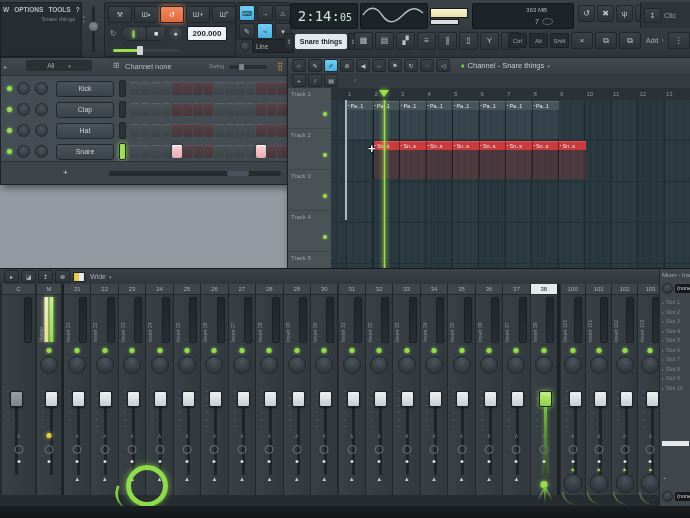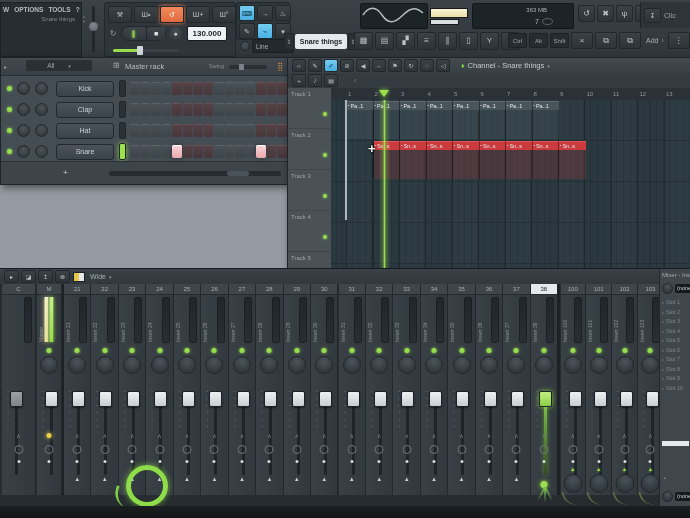--- a/index.html
+++ b/index.html
@@ -262,21 +262,21 @@
           <span class="ib">Ш+</span>
           <span class="ib">Ш°</span>
         </div>
       <div id="transport-row">
         <span id="loop-btn">↻</span>
         <div id="play-group">
           <div id="play-btn">∥</div>
           <div id="stop-btn">■</div>
         </div>
         <div id="rec-btn">●</div>
-        <div id="tempo-box">130.000</div>
+        <div id="tempo-box">200.000</div>
       </div>
       <div id="shuffle-slider">
         <div class="sh-handle"></div>
       </div>
     </div>
 
     <div id="modes-panel" class="panel">
       <div class="icon-row">
           <span class="ib blue">⌨</span>
           <span class="ib">→</span>
@@ -287,20 +287,23 @@
           <span class="ib blue">⌁</span>
           <span class="ib">▾</span>
         </div>
     </div>
     <div id="line-knob"></div>
     <div id="line-box">
       <span>Line</span>
         <span class="car">▾</span>
     </div>
 
+    <div id="time-panel" class="lcd">
+      <div class="inner"><span id="t-hms">2:14:</span><span id="t-sub">05</span></div>
+    </div>
 
     <div id="scope-panel" class="lcd">
       <svg width="64" height="22" viewBox="0 0 64 22">
         <path d="M2 11 C 8 2, 15 2, 21 11 S 33 20, 42 11 S 56 4, 62 9" stroke="#b6c0c4" stroke-width="1.4" fill="none"></path>
       </svg>
     </div>
 
     <div id="cpu-panel">
       <div id="cpu-bar1"></div>
       <div id="cpu-bar2"></div>
@@ -359,21 +362,21 @@
   </div>
 
   <div id="rack">
     <div id="rack-title">
       <span id="rk-arrow">▸</span>
       <span id="rk-filter">
         <span>All</span>
           <span class="car">▾</span>
       </span>
       <span id="rk-ticon">⊞</span>
-      <span id="rk-title-text">Master rack</span>
+      <span id="rk-title-text">Channel none</span>
       <span id="rk-swing-lbl">Swing</span>
       <span id="rk-swing-track">
           <span id="rk-swing-handle"></span>
         </span>
       <span id="rk-grid-icon">⣿</span>
     </div>
     <div id="rack-rows">
         <div class="rack-row">
           <div class="led"></div>
           <div class="kn"></div>

